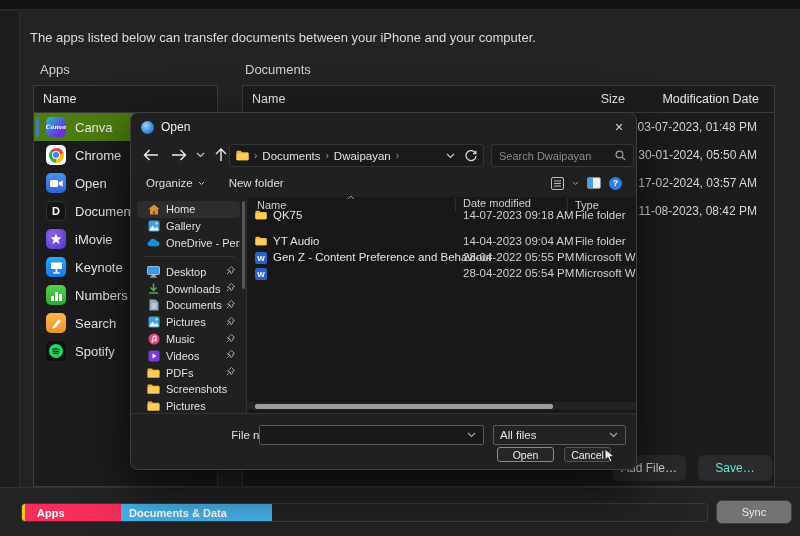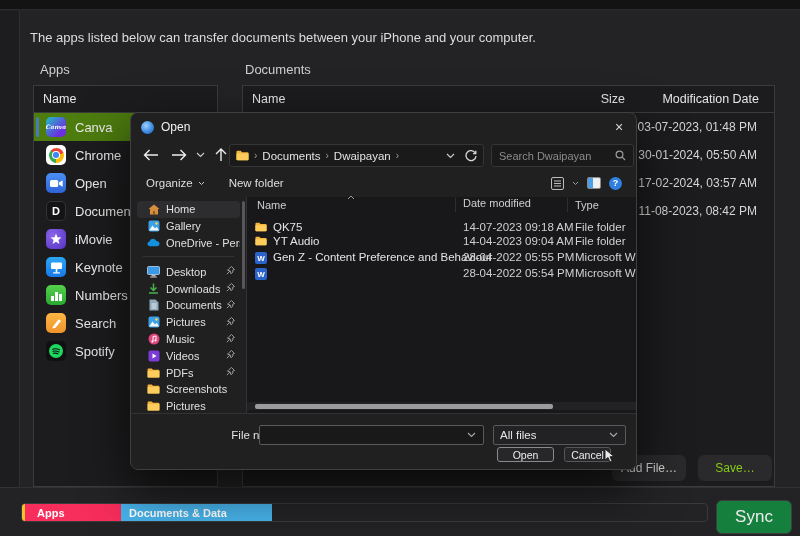--- a/index.html
+++ b/index.html
@@ -36,29 +36,29 @@
   .ic-clips { background:linear-gradient(180deg,#4a90f4,#2f63d8); }
   .ic-docs2 { background:#141416; border:1px solid #333; color:#fff; font-weight:700; font-size:11px; }
   .ic-imovie { background:radial-gradient(circle at 32% 30%,#8a63e8,#5433c4); }
   .ic-keynote { background:linear-gradient(180deg,#2aa7f5,#1779e8); }
   .ic-numbers { background:linear-gradient(180deg,#56d14c,#2aa832); }
   .ic-pages { background:linear-gradient(180deg,#fcb644,#f0922a); }
   .ic-spotify { background:#101010; }
 
   .btn { position:absolute; border-radius:6px; background:#2a2a2c; font-size:12px; display:flex; align-items:center; justify-content:center; }
   .btn-addfile { left:612px; top:455px; width:74px; height:26px; color:#d2d2d2; }
-  .btn-save { left:698px; top:455px; width:74px; height:26px; color:#84cc16; }
+  .btn-save { left:698px; top:455px; width:74px; height:26px; color:#5eead4; }
   .footer-divider { position:absolute; left:0; top:487px; width:800px; height:1px; background:#323234; }
 
   .capacity-bar { position:absolute; left:21px; top:503px; width:687px; height:19px; border:1px solid #3a3a3c; border-radius:4px; background:#232325; display:flex; overflow:hidden; }
   .seg { height:100%; display:flex; align-items:center; font-size:11px; font-weight:bold; color:#fff; }
   .seg-yellow { width:3px; background:#f6c426; }
   .seg-pink { width:96px; background:#f72d5b; padding-left:12px; }
   .seg-blue { width:151px; background:#47b2e9; padding-left:8px; }
-  .btn-sync { left:716px; top:500px; width:76px; height:34px; background:#15803d; border:1px solid #3e3e40; color:#ececec; font-size:17px; }
+  .btn-sync { left:716px; top:500px; width:76px; height:24px; background:#737373; border:1px solid #3e3e40; color:#ececec; font-size:11px; }
 
   .cursor { position:absolute; left:604px; top:448px; z-index:60; }
 
   
   .dialog { position:absolute; left:130px; top:112px; width:507px; height:358px; background:#202021; border:1px solid #3f3f41; border-radius:8px; box-shadow:0 18px 50px rgba(0,0,0,.68); z-index:40; overflow:hidden; }
   .d-title { position:absolute; left:0; top:0; width:100%; height:28px; display:flex; align-items:center; padding-left:10px; gap:7px; }
   .d-appicon { width:13px; height:13px; border-radius:50%; background:radial-gradient(circle at 38% 35%,#9fd1ff,#3d8be0 55%,#1e63b8); flex:none; }
   .d-title-text { font-size:12px; color:#f0f0f0; }
   .d-close { position:absolute; right:0; top:0; width:34px; height:28px; display:flex; align-items:center; justify-content:center; color:#d8d8d8; font-size:14px; }
 
@@ -507,21 +507,21 @@
                 <path d="M1 4 L4 1 L7 4" stroke="#9a9a9a" stroke-width="1" fill="none"></path>
               </svg>
             </span>
           <span class="h-name">Name</span>
           <span class="f-sep1"></span>
           <span class="h-date">Date modified</span>
           <span class="f-sep2"></span>
           <span class="h-type">Type</span>
         </div>
 
-        <div class="f-row" style="top:23px">
+        <div class="f-row" style="top:11px">
           <span class="f-ic">
               <svg width="12" height="10" viewBox="0 0 14 11">
                 <path d="M0.5 1.5 C0.5 0.9 1 0.5 1.5 0.5 H5 L6.5 2 H12.5 C13.1 2 13.5 2.4 13.5 3 V9.5 C13.5 10.1 13.1 10.5 12.5 10.5 H1.5 C1 10.5 0.5 10.1 0.5 9.5 Z" fill="#f3b53a"></path>
                 <path d="M0.5 3.4 H13.5 V9.5 C13.5 10.1 13.1 10.5 12.5 10.5 H1.5 C1 10.5 0.5 10.1 0.5 9.5 Z" fill="#fccd5c"></path>
               </svg>
             </span>
           <span class="f-name">QK75</span>
           <span class="f-date">14-07-2023 09:18 AM</span>
           <span class="f-type">File folder</span>
         </div>

